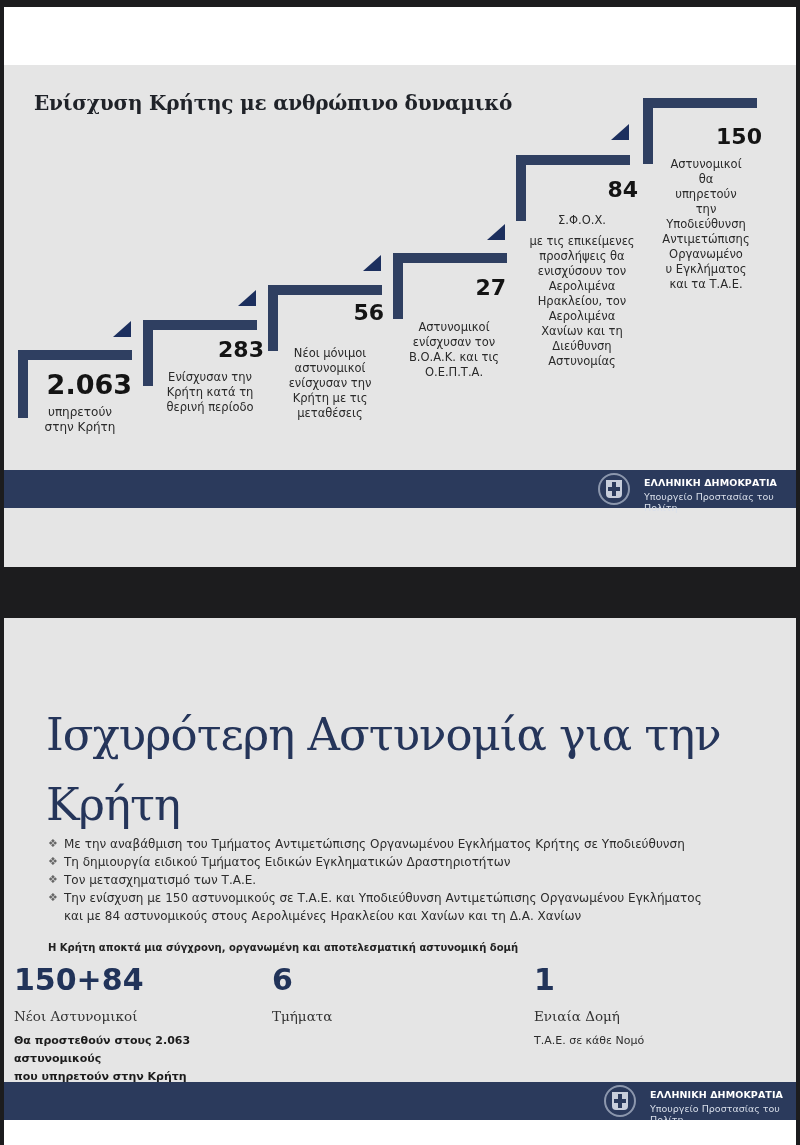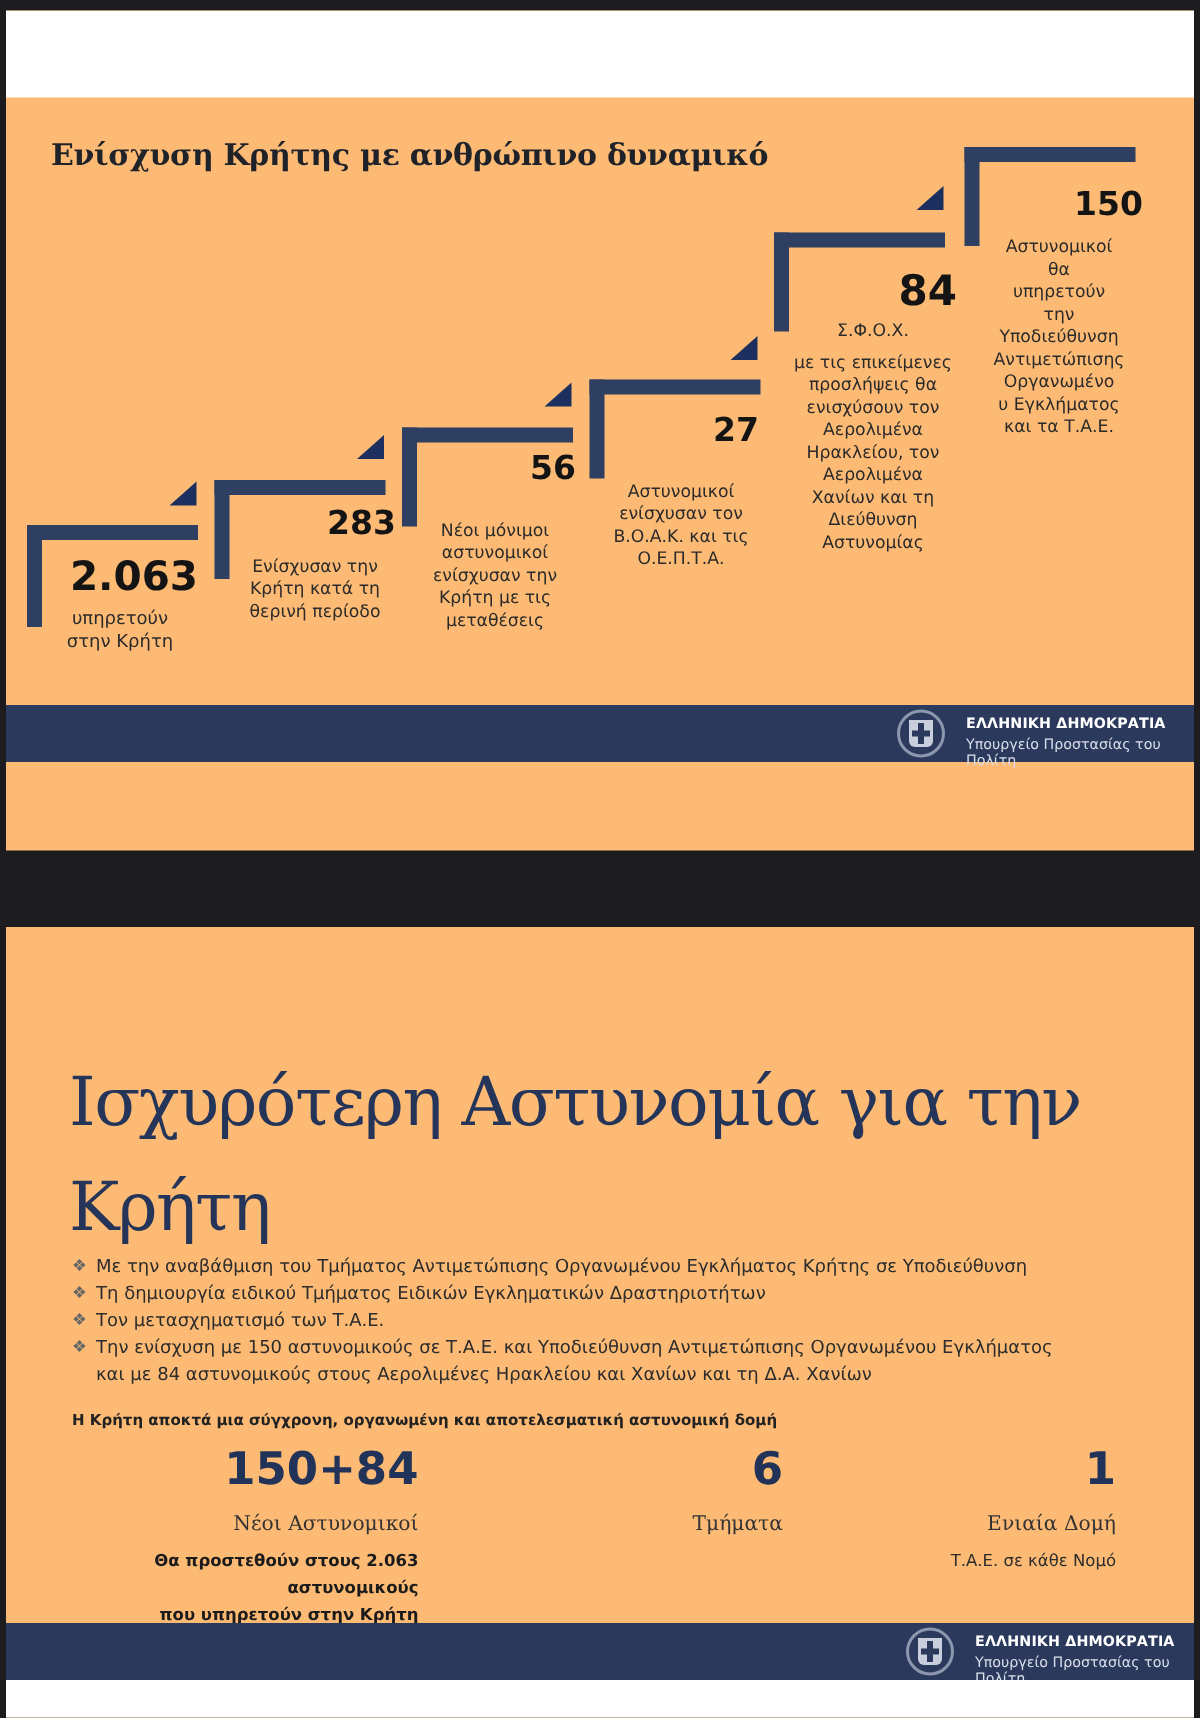--- a/index.html
+++ b/index.html
@@ -1,17 +1,17 @@
 <!DOCTYPE html>
 <html><head>
 <meta charset="utf-8">
 <style>
   html, body { margin:0; padding:0; }
   body { width:800px; height:1145px; background:#1c1c1e; position:relative; overflow:hidden; font-family:"DejaVu Sans", sans-serif; }
-  .slide { position:absolute; left:4px; width:792px; background:#fdba74; overflow:hidden; }
+  .slide { position:absolute; left:4px; width:792px; background:#e5e5e5; overflow:hidden; }
   #slide1 { top:7px; height:560px; }
   #slide2 { top:576px; height:561px;margin-top:42px; }
   .s1-topwhite { position:absolute; left:0; top:0; width:100%; height:58px; background:#ffffff; }
   .s1-title { position:absolute; left:30px; top:84px; font-family:"DejaVu Serif", serif; font-weight:bold; font-size:20px; color:#1f2228; letter-spacing:-0.2px; }
   .bar-h { position:absolute; height:10px; background:#2f3f61; }
   .bar-v { position:absolute; width:10px; background:#2f3f61; }
   .tri { position:absolute; width:0; height:0; border-left:18px solid transparent; border-bottom:16px solid #1c2f5e; }
   .step-num { position:absolute; font-family:"DejaVu Sans", sans-serif; font-weight:bold; color:#141414; text-align:right; }
   .step-text { position:absolute; font-family:"DejaVu Sans", sans-serif; font-size:11.5px; line-height:15px; color:#2a2a2a; text-align:center; }
   .footer-band { position:absolute; left:0; width:100%; height:38px; background:#2b3a5c; }
@@ -19,21 +19,21 @@
   .shield { width:16px; height:18px; background:#c8cedb; position:relative; border-radius:0 0 4px 4px; }
   .shield::before { content:""; position:absolute; left:6px; top:2px; width:4px; height:14px; background:#2b3a5c; }
   .shield::after { content:""; position:absolute; left:2px; top:7px; width:12px; height:4px; background:#2b3a5c; }
   .gov-title { position:absolute; font-size:9.5px; font-weight:bold; color:#ffffff; letter-spacing:0.1px; }
   .gov-sub { position:absolute; font-size:9.5px; color:#d9dfea; }
   .s2-title { position:absolute; left:42px; top:82px; font-family:"DejaVu Serif", serif; font-size:45px; line-height:70px; color:#25355a; width:720px; letter-spacing:-1px; }
   .bullets { position:absolute; left:44px; top:217px; width:740px; margin:0; padding:0; list-style:none; font-size:12px; line-height:18px; color:#2c2c2c; }
   .bullets li { position:relative; padding-left:16px; }
   .bullets li .b-icon { position:absolute; left:0; top:0; font-size:11px; color:#666; }
   .tagline { position:absolute; left:44px; top:324px; font-size:10px; font-weight:bold; color:#222;text-align:right; }
-  .stat { position:absolute; text-align:right; }
+  .stat { position:absolute; text-align:left; }
   .stat .num { font-size:30px; font-weight:bold; color:#213359; line-height:36px; }
   .stat .label { font-family:"DejaVu Serif", serif; font-size:13.5px; color:#333; margin-top:10px; }
   .stat .desc { font-size:11px; line-height:18px; color:#2c2c2c; margin-top:8px; }
   .stat .desc.bold { font-weight:bold; color:#1b1b1b; }
   .s2-bottomwhite { position:absolute; left:0; top:502px; width:100%; height:59px; background:#ffffff; }
 </style>
 </head>
 <body>
 
 <div class="slide" id="slide1">
@@ -87,21 +87,21 @@
       <div>ενίσχυσαν τον</div>
       <div>Β.Ο.Α.Κ. και τις</div>
       <div>Ο.Ε.Π.Τ.Α.</div>
     </div>
   </div>
 
   <div>
     <div class="bar-h" style="left:512px; top:148px; width:114px;"></div>
     <div class="bar-v" style="left:512px; top:148px; height:66px;"></div>
     <div class="tri" style="left:607px; top:117px;"></div>
-    <div class="step-num" style="left:520px; top:170px; width:114px; font-size:28px;">84</div>
+    <div class="step-num" style="left:520px; top:170px; width:114px; font-size:22px;">84</div>
     <div class="step-text" style="left:516px; top:206px; width:124px;">
       <div style="margin-bottom:6px;">Σ.Φ.Ο.Χ.</div>
       <div>με τις επικείμενες</div>
       <div>προσλήψεις  θα</div>
       <div>ενισχύσουν τον</div>
       <div>Αερολιμένα</div>
       <div>Ηρακλείου, τον</div>
       <div>Αερολιμένα</div>
       <div>Χανίων και τη</div>
       <div>Διεύθυνση</div>

